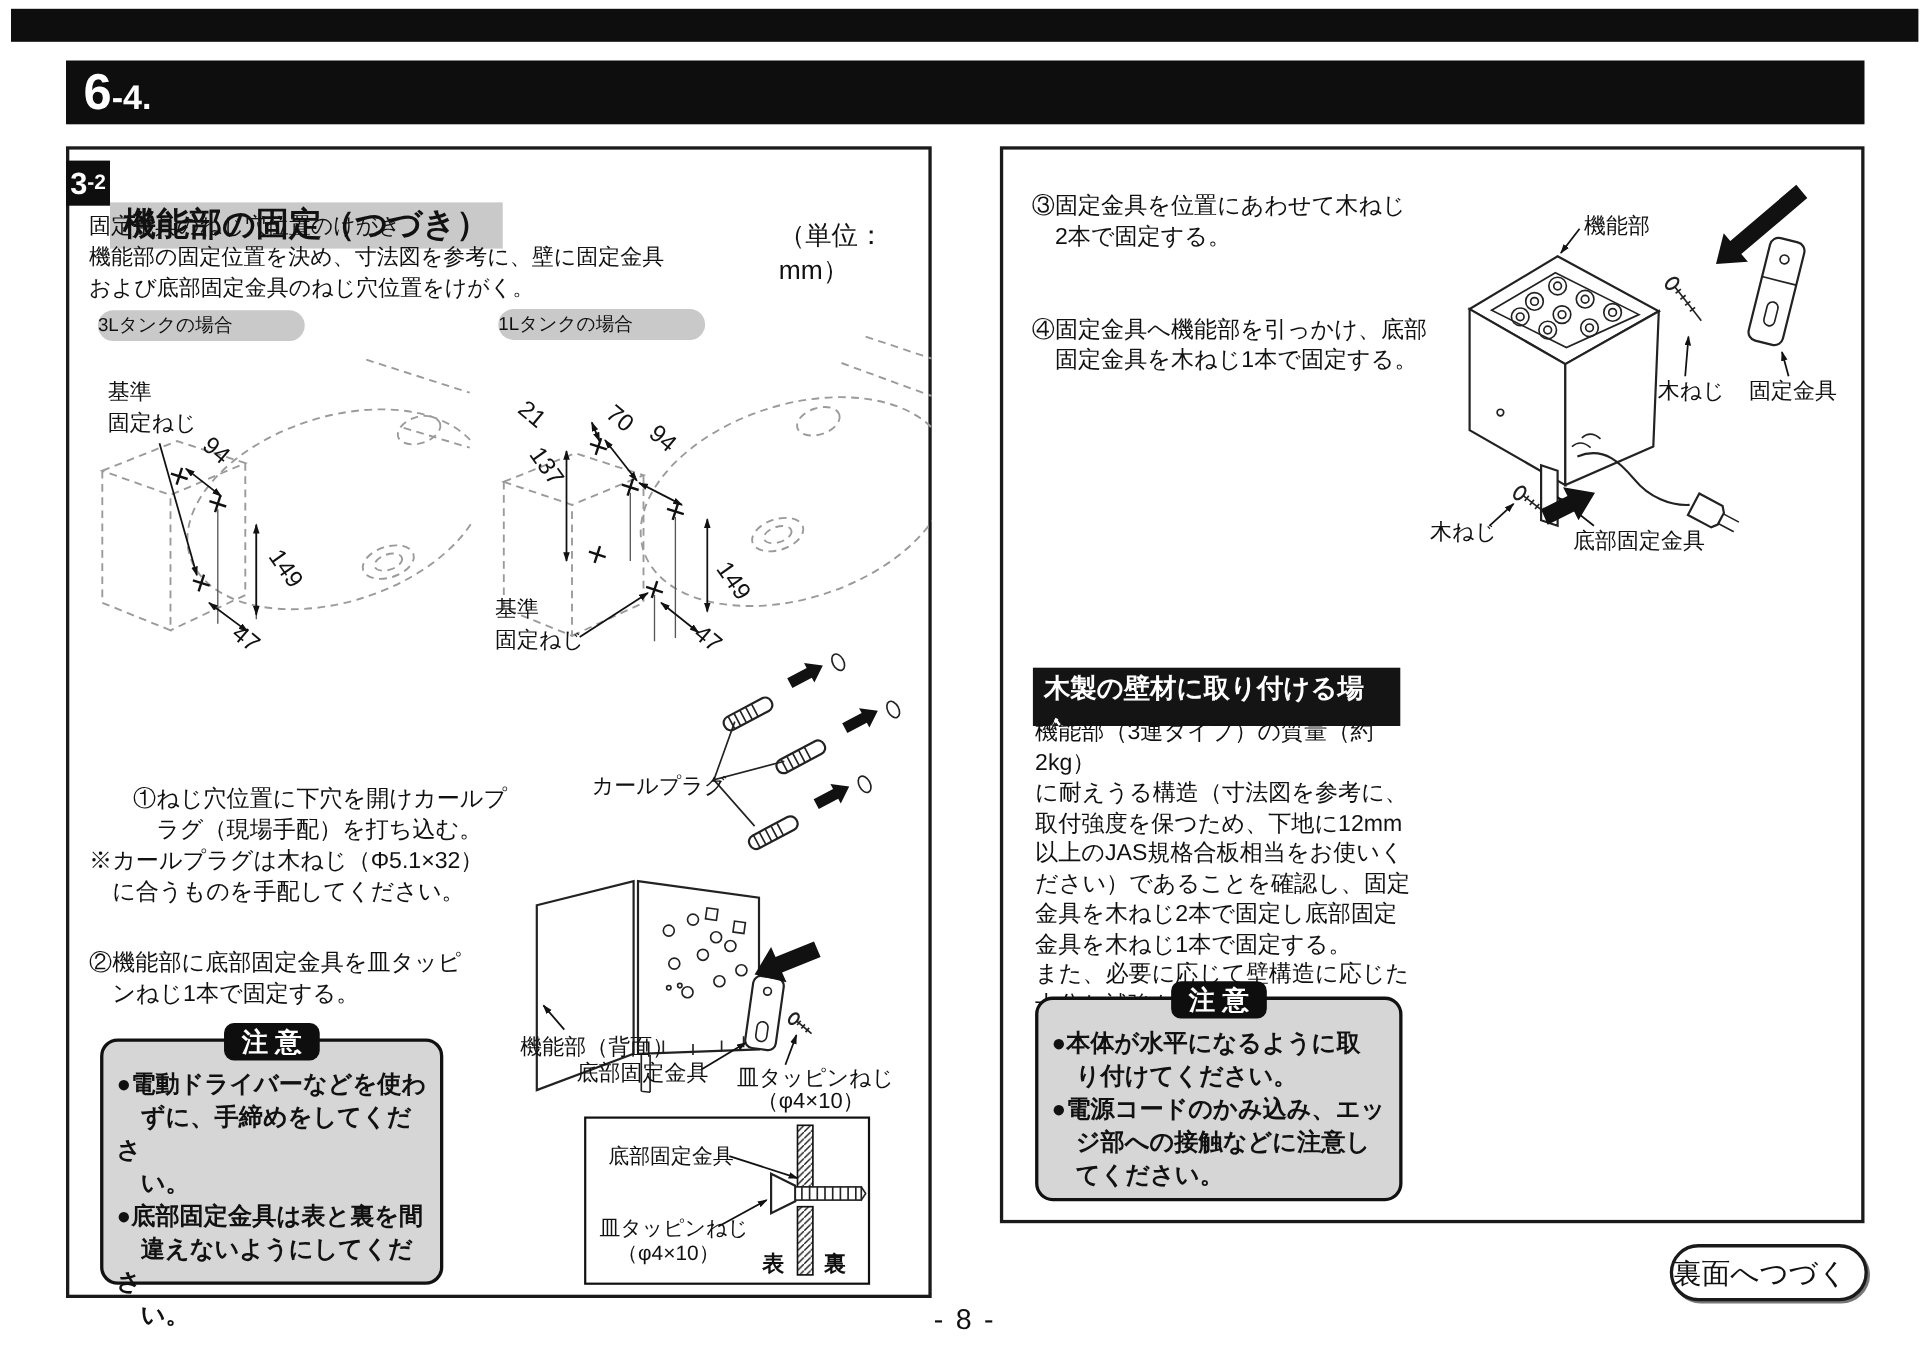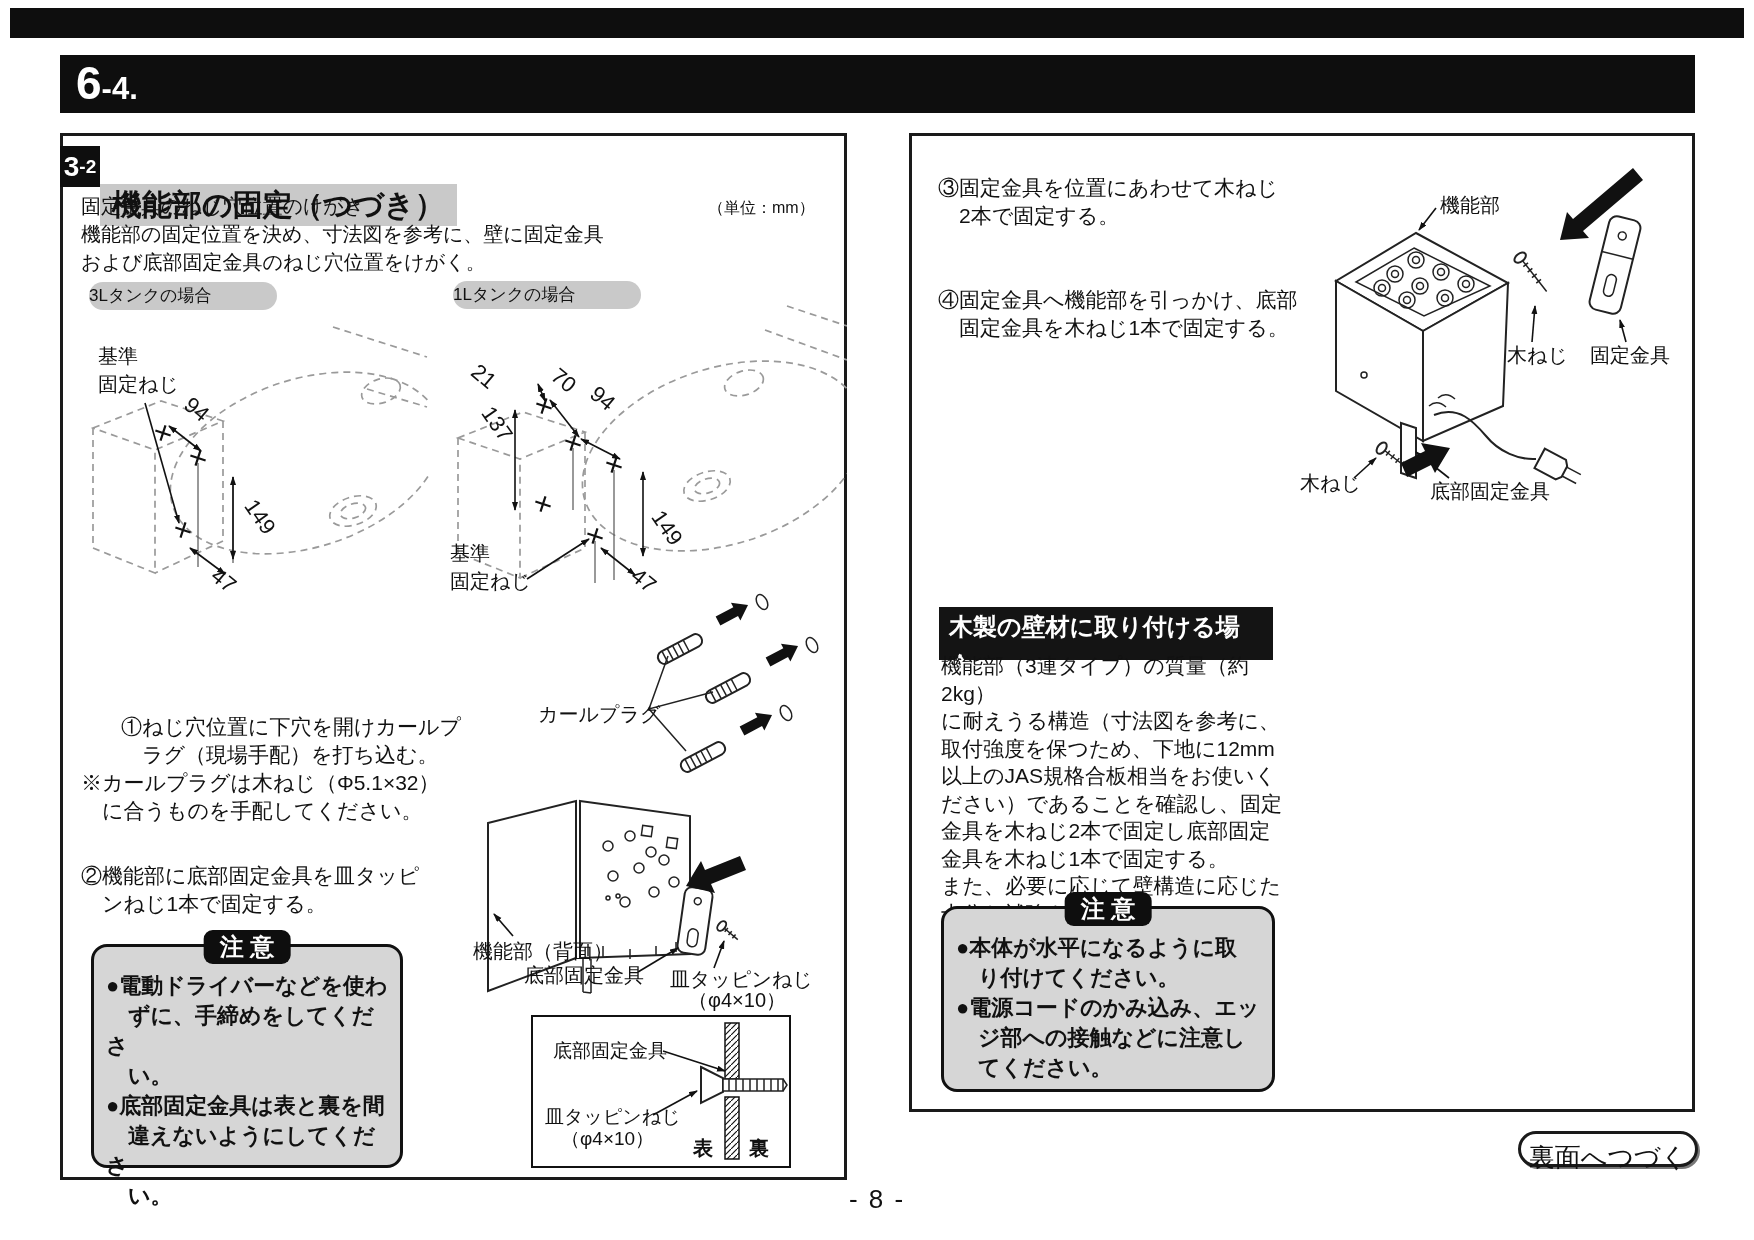--- a/index.html
+++ b/index.html
@@ -15,39 +15,39 @@
   .panel{border:3px solid #1a1a1a;box-sizing:border-box;background:#fff;}
   .leftpanel{left:60px;top:133px;width:787px;height:1047px;}
   .rightpanel{left:909px;top:133px;width:786px;height:979px;}
   .badge{left:-3px;top:10px;width:40px;height:41px;background:#0e0e0e;color:#fff;
          display:flex;align-items:center;justify-content:center;}
   .badge .b1{font-size:28px;font-weight:bold;}
   .badge .b2{font-size:19px;font-weight:bold;}
   .graytitle{left:37px;top:9px;height:42px;line-height:42px;background:#c9c9c9;
              font-size:30px;font-weight:bold;padding:0 12px;margin-top:39px;}
   .intro{left:18px;top:56px;font-size:20px;line-height:28px;}
-  .unitnote{left:645px;top:62px;font-size:16px;}
+  .unitnote{left:645px;top:62px;font-size:24px;}
   .pill{height:28px;line-height:28px;background:#c9c9c9;border-radius:14px;
         font-size:17px;}
   .blkhdr{background:#141414;color:#fff;font-weight:bold;box-sizing:border-box;}
   .tilehdr{left:26px;top:497px;width:318px;font-size:22px;line-height:30px;padding:4px 8px;}
   .stept{font-size:21px;line-height:28px;}
   .caution{background:#d6d6d6;border:3px solid #111;border-radius:16px;box-sizing:border-box;}
   .ctab{position:absolute;top:-17px;left:50%;transform:translateX(-50%);
         background:#0e0e0e;color:#ffffff;font-size:24px;font-weight:bold;
         padding:1px 16px;border-radius:9px;white-space:nowrap;}
   .citems{padding:24px 8px 0 12px;font-weight:bold;}
   .lc .citems{font-size:22px;line-height:30px;}
   .rc .citems{font-size:22px;line-height:30px;}
   .insetbox{left:468px;top:879px;width:260px;height:153px;border:2.5px solid #111;box-sizing:border-box;}
   .woodhdr{left:27px;top:471px;width:334px;height:53px;font-size:24px;line-height:39px;padding:0 10px;}
   .woodbody{left:29px;top:516px;font-size:21px;line-height:27.5px;}
   .footerpage{left:0;top:1184px;width:100%;text-align:center;font-size:26px;letter-spacing:2px;}
-  .contbtn{left:1518px;top:1131px;width:180px;height:36px;border:3px solid #1a1a1a;
-           border-radius:26px;box-sizing:border-box;text-align:center;font-size:26px;
+  .contbtn{left:1518px;top:1131px;width:180px;height:52px;border:3px solid #1a1a1a;
+           border-radius:26px;box-sizing:border-box;font-size:26px;
            line-height:46px;background:#fff;box-shadow:2px 2px 0 #777;}
   svg text{font-family:"Liberation Sans",sans-serif;fill:#111;}
   .ghost{fill:none;stroke:#9a9a9a;stroke-width:1.7;stroke-dasharray:7 5;}
   .thin{stroke:#555;stroke-width:1.2;}
   .crossm{stroke:#111;stroke-width:2.2;fill:none;}
   .dim{stroke:#111;stroke-width:1.6;fill:none;}
   .dimtxt{font-size:22px;}
   .lbl{font-size:20px;}
   .lbl19{font-size:19px;}
   .sol{fill:#fff;stroke:#222;stroke-width:2;}

